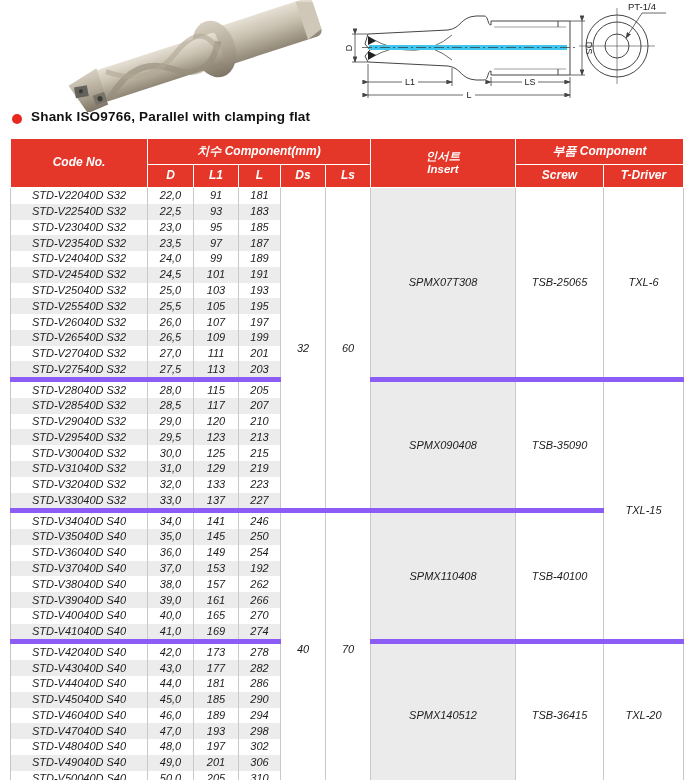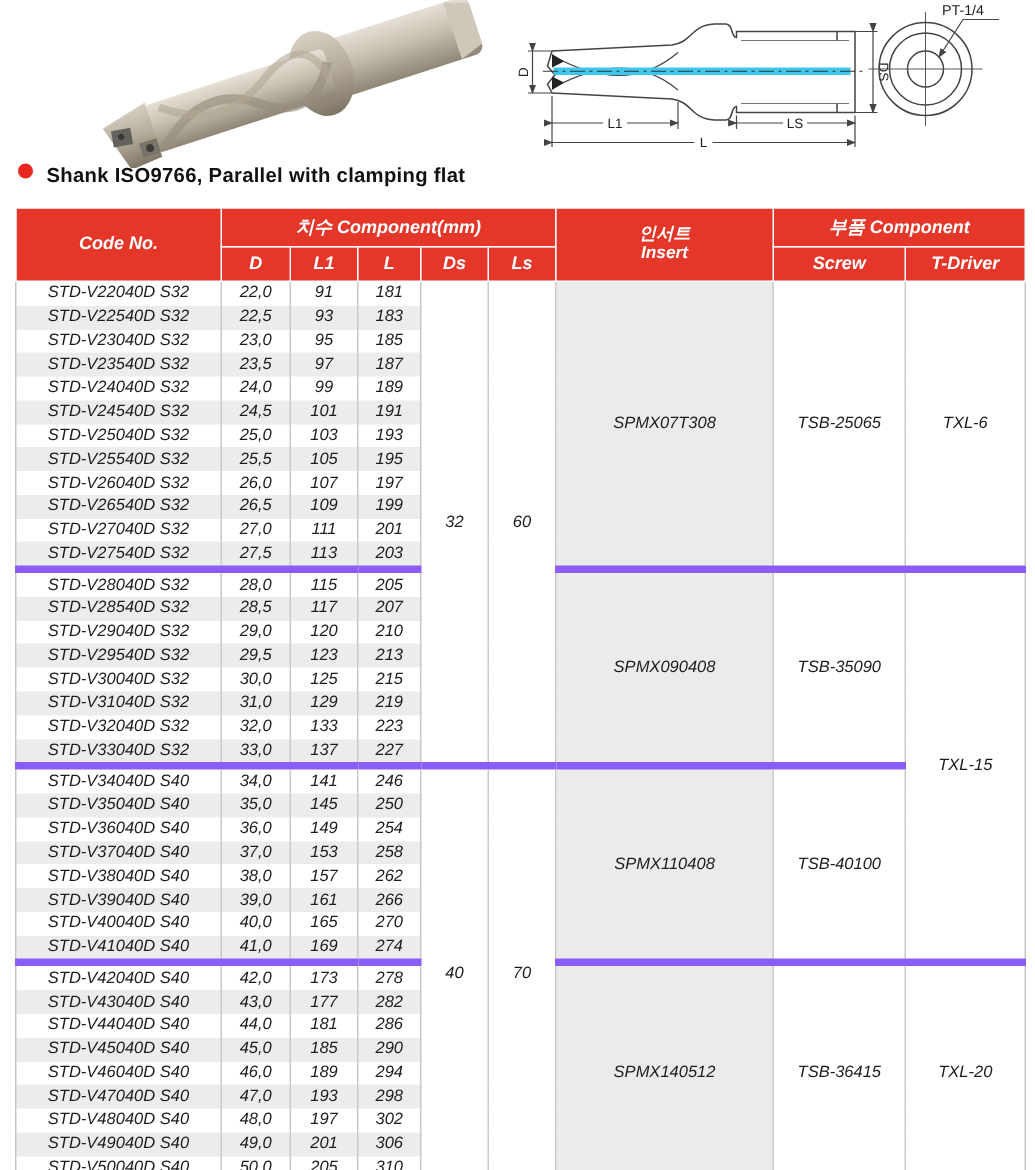--- a/index.html
+++ b/index.html
@@ -1,20 +1,20 @@
 <!DOCTYPE html>
 <html><head>
 <meta charset="utf-8">
 <style>
   html,body{margin:0;padding:0;background:#fff;}
   .page{position:relative;width:690px;height:780px;background:#fff;overflow:hidden;
         font-family:"Liberation Sans",sans-serif;color:#1c1c1c;}
   .photo{position:absolute;left:46px;top:0;}
   .drawing{position:absolute;left:336px;top:0;}
-  .sec-title{position:absolute;left:12px;top:109px;display:flex;align-items:flex-start;gap:9px;}
+  .sec-title{position:absolute;left:12px;top:109px;display:flex;align-items:flex-end;gap:9px;}
   .bullet{width:10px;height:10px;border-radius:50%;background:#e8281e;display:inline-block;}
   .sec-title span.txt{font-size:13.5px;font-weight:bold;color:#111;letter-spacing:.2px;}
 
   table.spec{position:absolute;left:10px;top:138px;width:673px;border-collapse:collapse;
              table-layout:fixed;border:1px solid #c6c6c6;border-top:none;
              border-bottom:2px solid #e8786f;font-style:italic;}
   .spec thead th{background:#e4372a;color:#fff;font-weight:bold;font-size:12px;
                  border:1.5px solid #fff;padding:0;line-height:1.15;}
   .spec thead tr.h1 th{height:25px;}
   .spec thead tr.h2 th{height:22px;}
@@ -298,21 +298,21 @@
         <tr>
           <td class="c-code">STD-V36040D S40</td>
           <td class="c-num">36,0</td>
           <td class="c-num">149</td>
           <td class="c-num">254</td>
         </tr>
         <tr>
           <td class="c-code stripe">STD-V37040D S40</td>
           <td class="c-num stripe">37,0</td>
           <td class="c-num stripe">153</td>
-          <td class="c-num stripe">258</td>
+          <td class="c-num stripe">192</td>
         </tr>
         <tr>
           <td class="c-code">STD-V38040D S40</td>
           <td class="c-num">38,0</td>
           <td class="c-num">157</td>
           <td class="c-num">262</td>
         </tr>
         <tr>
           <td class="c-code stripe">STD-V39040D S40</td>
           <td class="c-num stripe">39,0</td>

